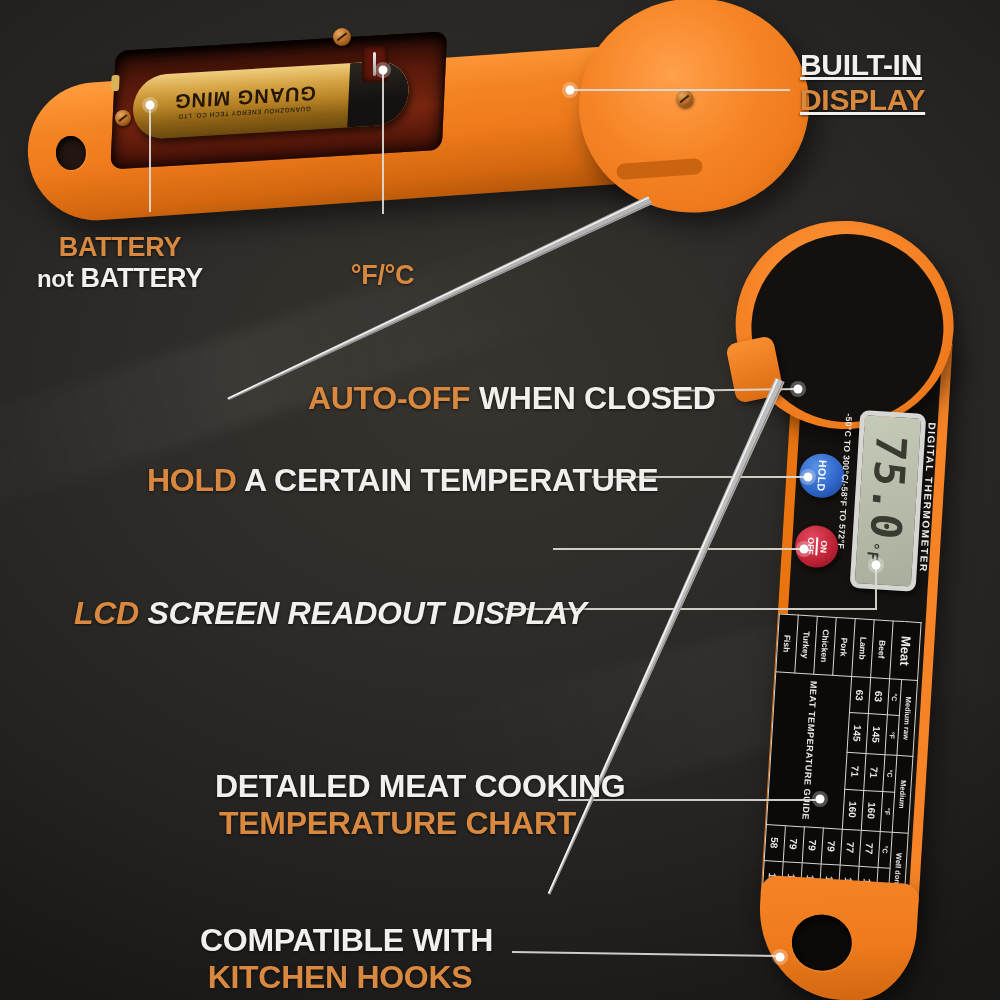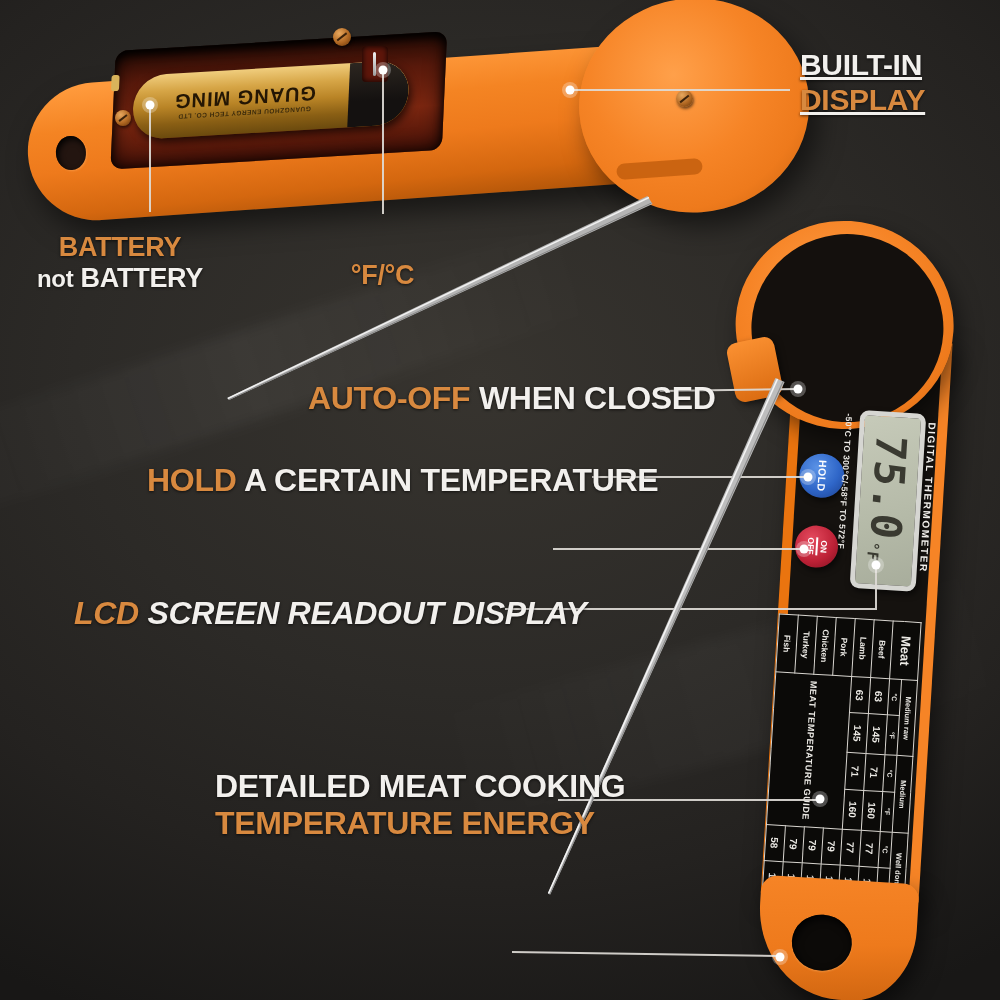--- a/index.html
+++ b/index.html
@@ -319,16 +319,20 @@
   </div>
 
 
   <div class="lbl" style="left:74px;top:595px;font-style:italic;">
     <span class="acc">LCD</span>
     <span>SCREEN READOUT DISPLAY</span>
   </div>
 
   <div class="lbl center" style="left:175px;top:768px;width:365px;margin-left:40px;">
     <span class="line">DETAILED MEAT COOKING</span>
-    <span class="line acc">TEMPERATURE ENERGY</span>
-  </div>
-
+    <span class="line acc">TEMPERATURE CHART</span>
+  </div>
+
+  <div class="lbl center" style="left:200px;top:922px;width:280px;">
+    <span class="line">COMPATIBLE WITH</span>
+    <span class="line acc">KITCHEN HOOKS</span>
+  </div>
 </div>
 
 </body></html>

